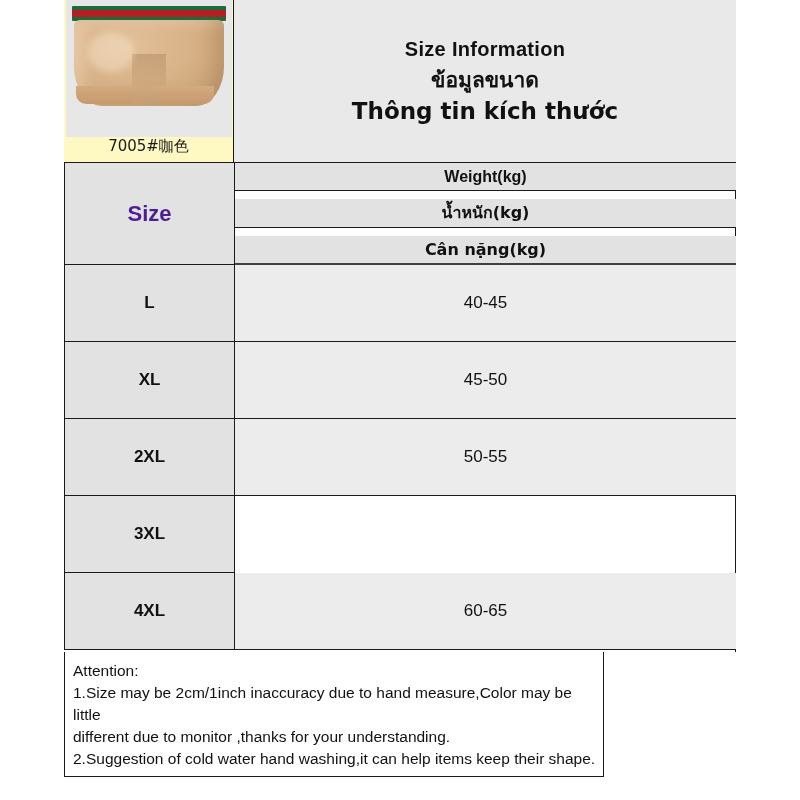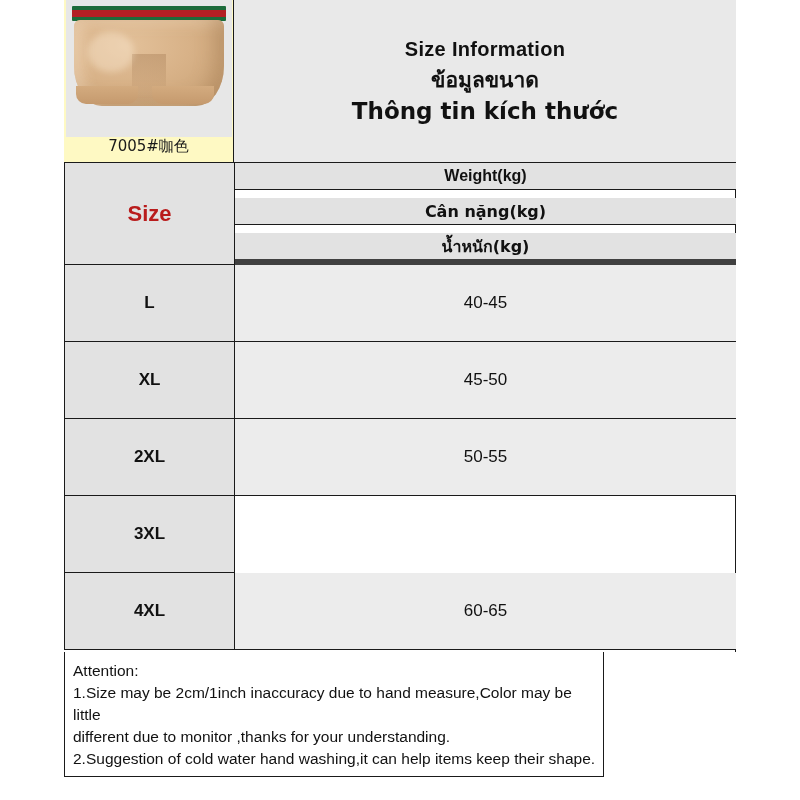--- a/index.html
+++ b/index.html
@@ -172,26 +172,26 @@
     width: 170px;
     background: #e2e2e2;
     border-right: 1px solid #1a1a1a;
     border-bottom: 1px solid #1a1a1a;
     box-sizing: border-box;
     display: flex;
     align-items: center;
     justify-content: center;
     font-size: 22px;
     font-weight: bold;
-    color: #b91c1c;
+    color: #4c1d95;
   }
   .hdr-weight {
     width: 501px;
     box-sizing: border-box;
-    border-bottom: 6px solid #404040;
+    border-bottom: 2px solid #404040;
     display: flex;
     flex-direction: column;
     gap: 8px;
   }
   .hdr-weight .sub {
     flex: 1;
     background: #e2e2e2;
     display: flex;
     align-items: center;
     justify-content: center;
@@ -306,22 +306,22 @@
     </div>
 
   </div>
 
   <div class="table">
 
     <div class="hdr-row">
       <div class="hdr-size">Size</div>
       <div class="hdr-weight">
         <div class="sub">Weight(kg)</div>
+        <div class="sub thai">น้ำหนัก(kg)</div>
         <div class="sub viet">Cân nặng(kg)</div>
-        <div class="sub thai">น้ำหนัก(kg)</div>
       </div>
     </div>
 
     <div class="row">
       <div class="cell-size">L</div>
       <div class="cell-weight">40-45</div>
     </div>
 
     <div class="row">
       <div class="cell-size">XL</div>

